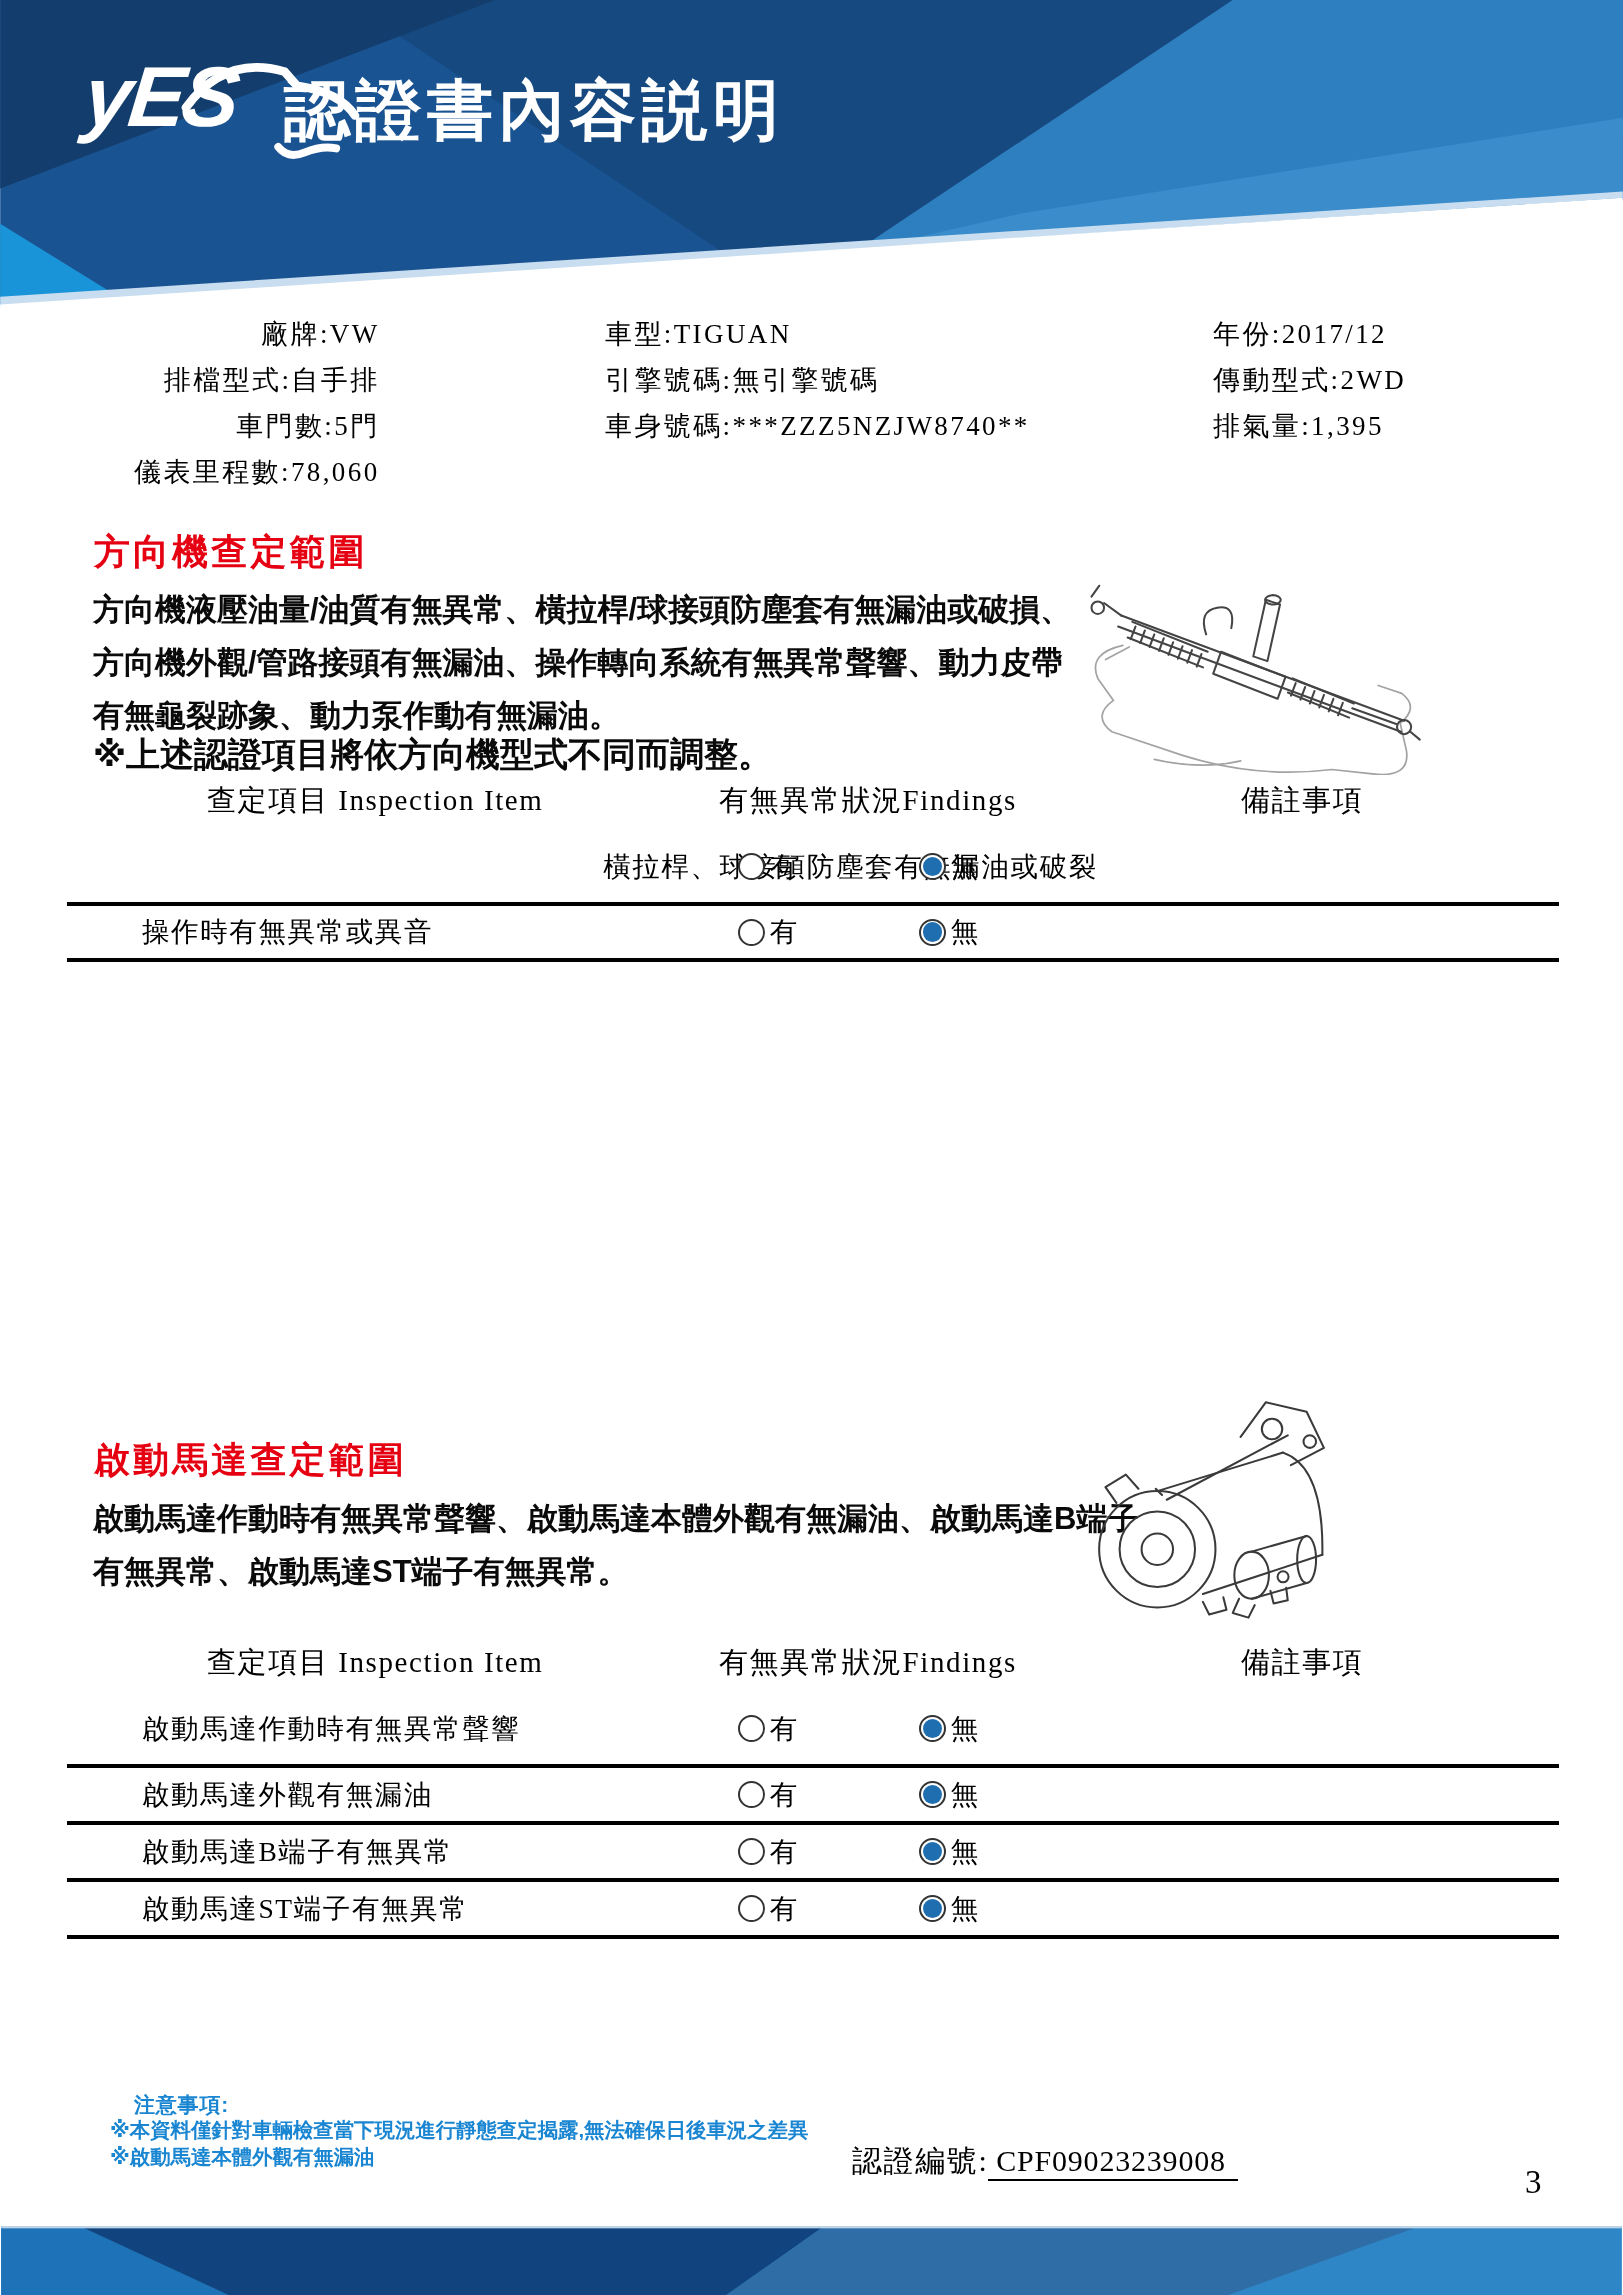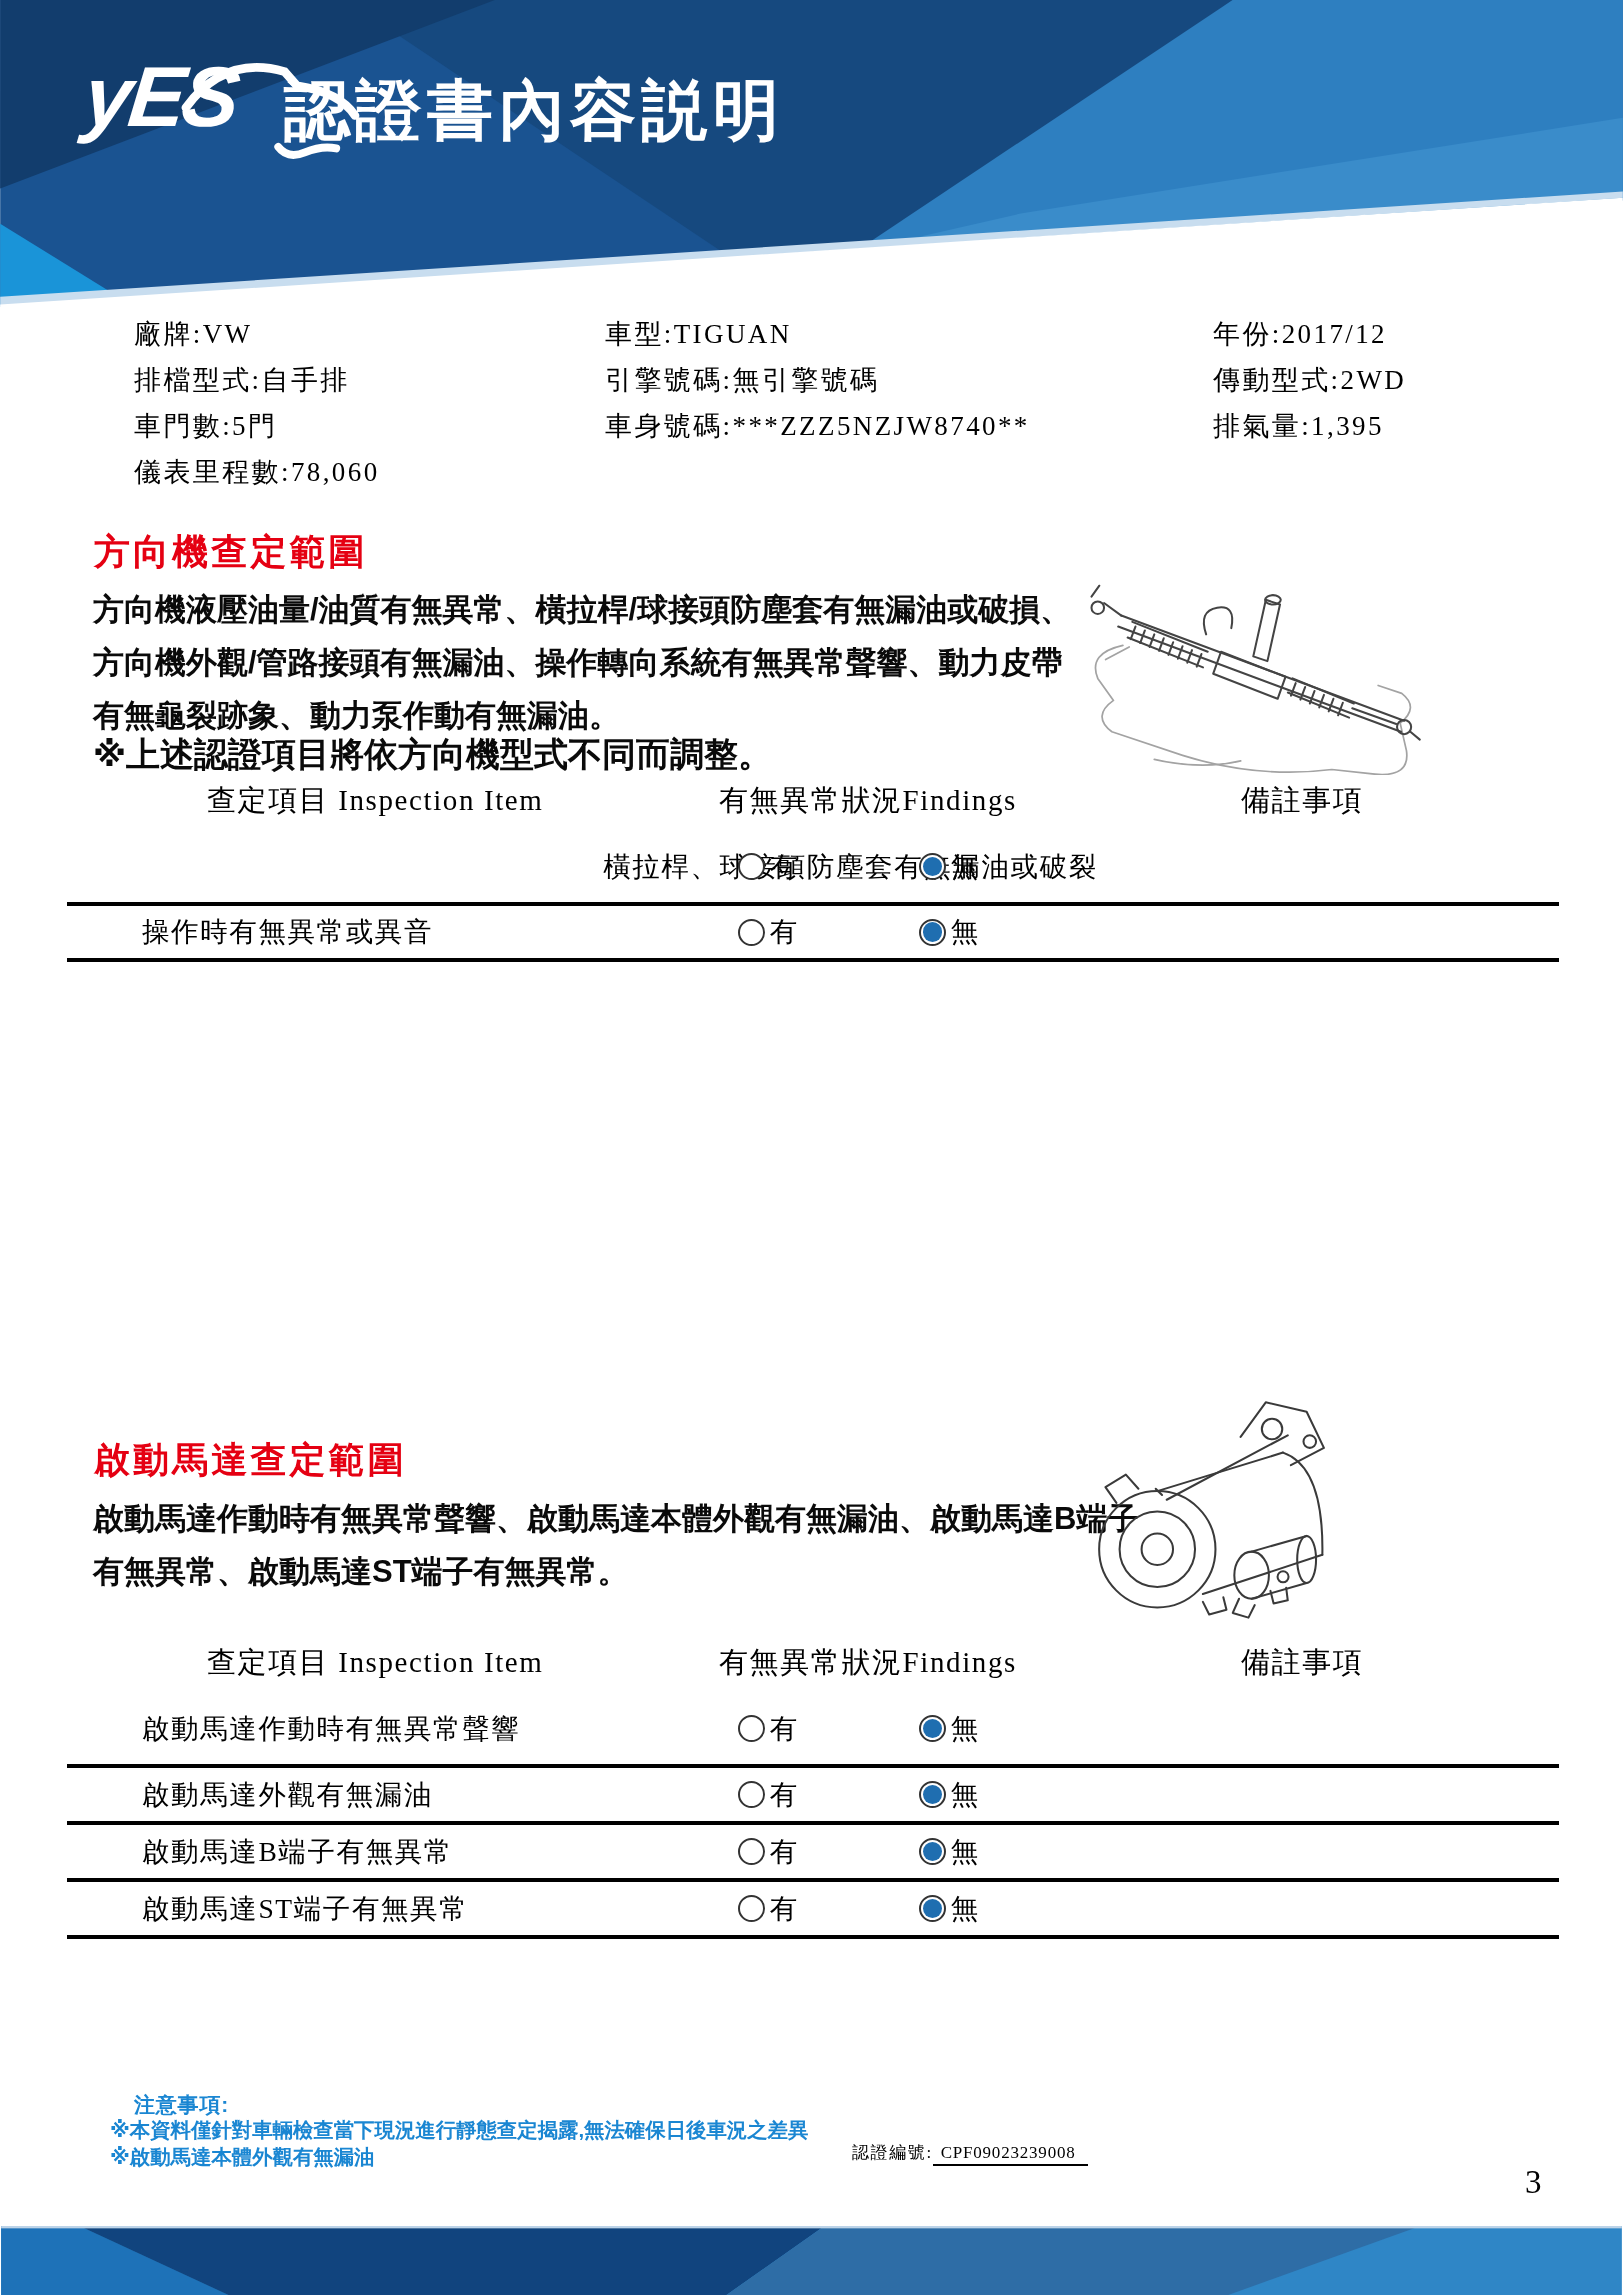--- a/index.html
+++ b/index.html
@@ -27,21 +27,21 @@
     transform:skewX(-6deg);letter-spacing:-3.1px;line-height:1;
   }
   .hdr-title{
     position:absolute;left:284px;top:66px;
     font-family:"Liberation Sans","DejaVu Sans",sans-serif;
     font-size:66px;font-weight:800;color:#fff;letter-spacing:5.5px;white-space:nowrap;
   }
 
   
   .vcol{position:absolute;top:311px;font-size:27px;letter-spacing:2.4px;line-height:46px;white-space:nowrap;}
-  .vcol1{left:134px;}
+  .vcol1{left:134px;text-align:right;}
   .vcol2{left:605px;}
   .vcol3{left:1213px;}
 
   
   .sec-title{
     position:absolute;left:94px;
     font-family:"Liberation Sans","DejaVu Sans",sans-serif;
     font-size:36px;font-weight:800;color:var(--accent-red);letter-spacing:3.1px;white-space:nowrap;
   }
   .sec-desc{
@@ -78,21 +78,21 @@
   .notice-title{
     position:absolute;left:134px;top:2091px;
     font-family:"Liberation Sans","DejaVu Sans",sans-serif;
     font-size:21px;font-weight:800;color:var(--note-blue);letter-spacing:0.8px;
   }
   .notice-lines{
     position:absolute;left:110px;top:2117px;
     font-family:"Liberation Sans","DejaVu Sans",sans-serif;
     font-size:20.4px;font-weight:700;color:var(--note-blue);line-height:27px;white-space:nowrap;
   }
-  .cert{position:absolute;left:852px;top:2141px;font-size:17px;letter-spacing:1.6px;white-space:nowrap;text-align:right;}
+  .cert{position:absolute;left:852px;top:2141px;font-size:30px;letter-spacing:1.6px;white-space:nowrap;text-align:right;}
   .cert-no{border-bottom:2.4px solid #000;padding:0 12.6px 1.6px 7.9px;letter-spacing:0.8px;}
   .page-num{position:absolute;left:1525px;top:2164px;font-size:33px;}
   .ftr{position:absolute;left:0;top:2226px;width:1623px;height:69px;}
 </style>
 </head>
 <body>
 
 <div class="page">
 
   <div class="hdr">

